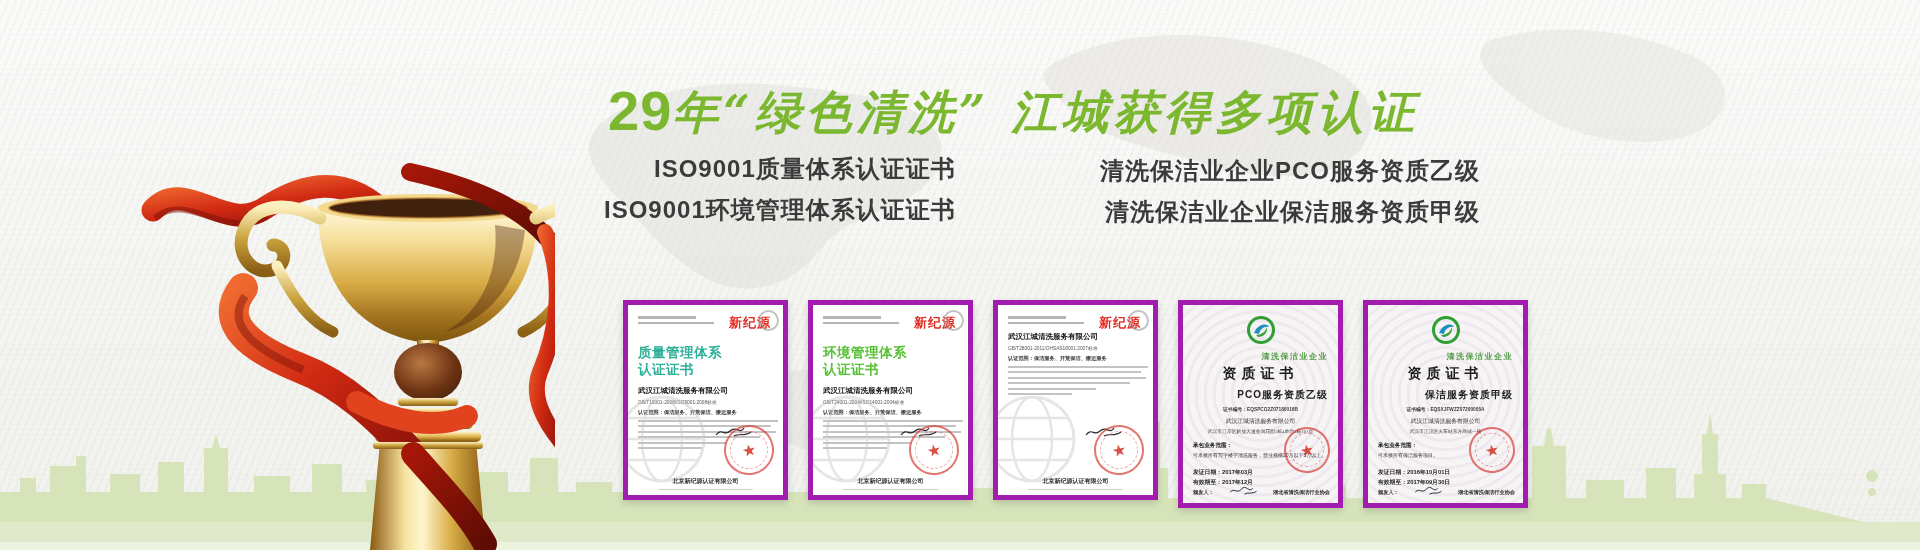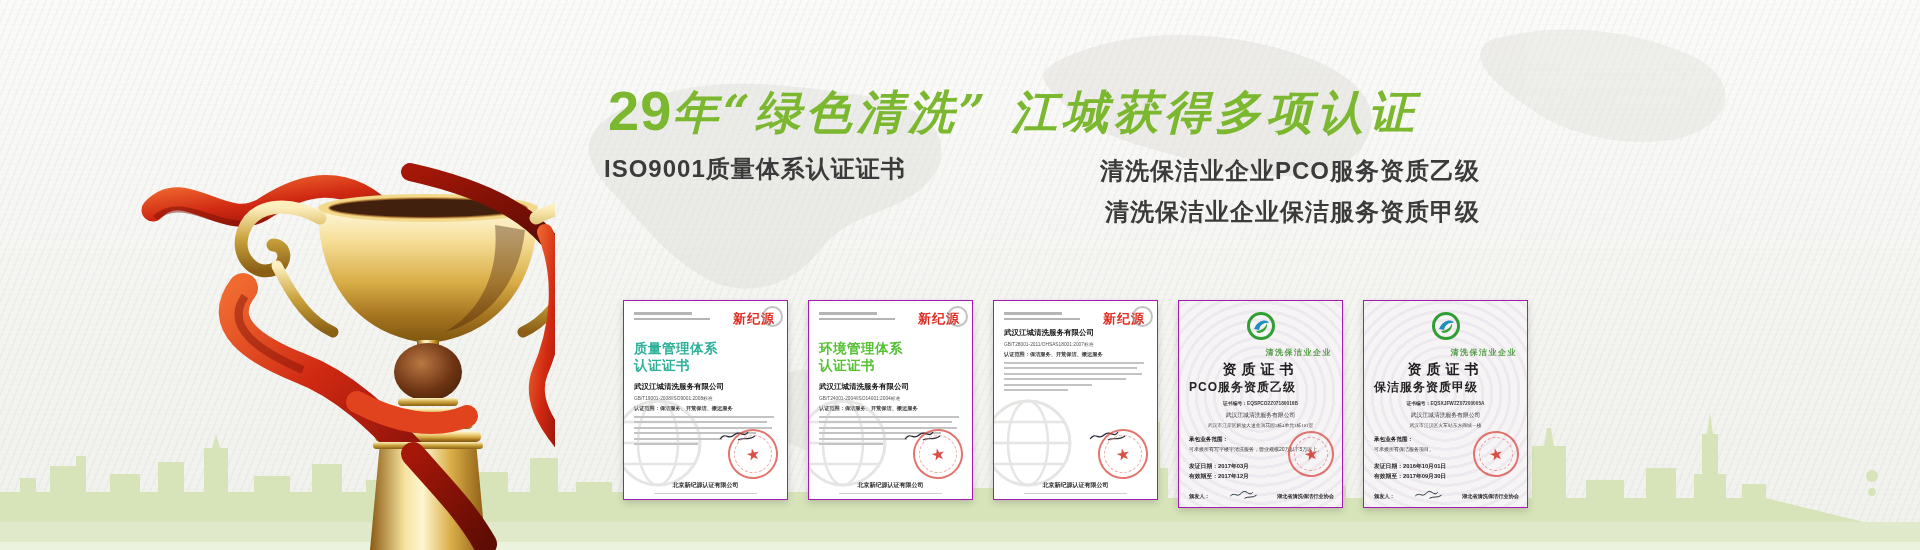--- a/index.html
+++ b/index.html
@@ -18,21 +18,21 @@
   .title .rest{font-family:"DejaVu Serif",serif;font-weight:bold;font-style:italic;
     font-size:46px;letter-spacing:5px;}
   
   .cred{position:absolute;color:#3b3b3b;font-weight:bold;font-size:24px;line-height:41px;
     letter-spacing:1px;white-space:nowrap;text-align:right;}
   .cred-left{left:604px;top:148px;}
   .cred-right{left:1100px;top:150px;}
   
   .certs{position:absolute;left:623px;top:300px;display:flex;align-items:flex-start;}
   .cert{width:165px;height:200px;background:#fff;box-sizing:border-box;position:relative;
-    overflow:hidden;margin-right:20px;border:1px solid #a21caf;
+    overflow:hidden;margin-right:20px;border:5px solid #a21caf;
     box-shadow:0 3px 7px rgba(0,0,0,.16);padding:8px 10px;}
   .cert:last-child{margin-right:0;}
   .cert.zizhi{height:208px;background:#f7f4f6;
     background-image:repeating-radial-gradient(circle at 50% 45%, rgba(175,155,185,.12) 0 3px, rgba(0,0,0,0) 3px 9px);}
   .bar{background:#c3c3c3;height:2px;margin:3.5px 0;}
   .regbar{background:#b5b5b5;height:2.5px;margin:3px 0;}
   .xjy{position:absolute;top:9px;right:12px;color:#e02b20;font-weight:900;font-size:13px;
     letter-spacing:1px;}
   .xjy-globe{position:absolute;top:-4px;right:-8px;width:17px;height:17px;border:2px solid #8f8f8f;
     border-radius:50%;opacity:.55;}
@@ -48,21 +48,21 @@
     color:rgba(214,60,50,.9);font-size:16px;right:9px;bottom:20px;transform:rotate(-12deg);}
   .seal::after{content:"";position:absolute;inset:4px;border:1px dashed rgba(214,60,50,.45);border-radius:50%;}
   .issuer{position:absolute;left:0;right:0;bottom:9px;text-align:center;font-size:6px;
     color:#2c2c2c;font-weight:bold;}
   .issuer-bar{position:absolute;left:30px;right:30px;bottom:5px;height:1.5px;background:#cfcfcf;}
   
   .z-logo{display:block;margin:2px auto 0;}
   .z-header{text-align:right;color:#4f9a43;font-size:8px;font-weight:bold;letter-spacing:1.5px;margin-top:6px;}
   .z-title{text-align:center;font-family:"Liberation Serif",serif;font-weight:900;font-size:14px;
     letter-spacing:5px;color:#1d1d1d;margin-top:3px;}
-  .z-sub{text-align:left;font-size:12px;font-weight:bold;color:#222;letter-spacing:1px;}
+  .z-sub{text-align:right;font-size:10px;font-weight:bold;color:#222;margin-top:5px;letter-spacing:1px;}
   .z-no{text-align:center;font-size:4.8px;color:#3d3d3d;margin-top:3.5px;font-weight:bold;}
   .z-company{text-align:center;font-size:5.8px;color:#333;margin-top:5px;font-family:"Liberation Serif",serif;}
   .z-addr{text-align:center;font-size:4.8px;color:#444;margin-top:2.5px;font-family:"Liberation Serif",serif;}
   .z-scope-label{font-size:5.6px;font-weight:bold;color:#222;margin-top:8px;}
   .z-scope{font-size:5px;color:#333;margin-top:2px;}
   .z-dates{margin-top:9px;font-size:5.8px;font-weight:bold;color:#222;line-height:10px;}
   .z-seal{width:42px;height:42px;right:8px;bottom:30px;}
   .z-footer{position:absolute;left:10px;right:8px;bottom:7px;display:flex;align-items:flex-end;
     justify-content:space-between;font-size:5.2px;color:#222;font-weight:bold;}
   .z-sig{width:30px;height:11px;margin:0 2px;}
@@ -177,20 +177,21 @@
 
     <path d="M318,404 C348,438 372,462 390,494" fill="none" stroke="url(#redD)" stroke-width="24" stroke-linecap="round"></path>
   </svg>
 
   <div class="title">
     <span class="num">29</span><span class="rest">年“绿色清洗” 江城获得多项认证</span>
   </div>
 
   <div class="cred cred-left">
     <div>ISO9001质量体系认证证书</div>
+    <div>ISO9001环境管理体系认证证书</div>
   </div>
   <div class="cred cred-right">
     <div>清洗保洁业企业PCO服务资质乙级</div>
     <div>清洗保洁业企业保洁服务资质甲级</div>
   </div>
 
   <div class="certs">
 
     <div class="cert">
       <div class="regbar" style="width:58px"></div>

